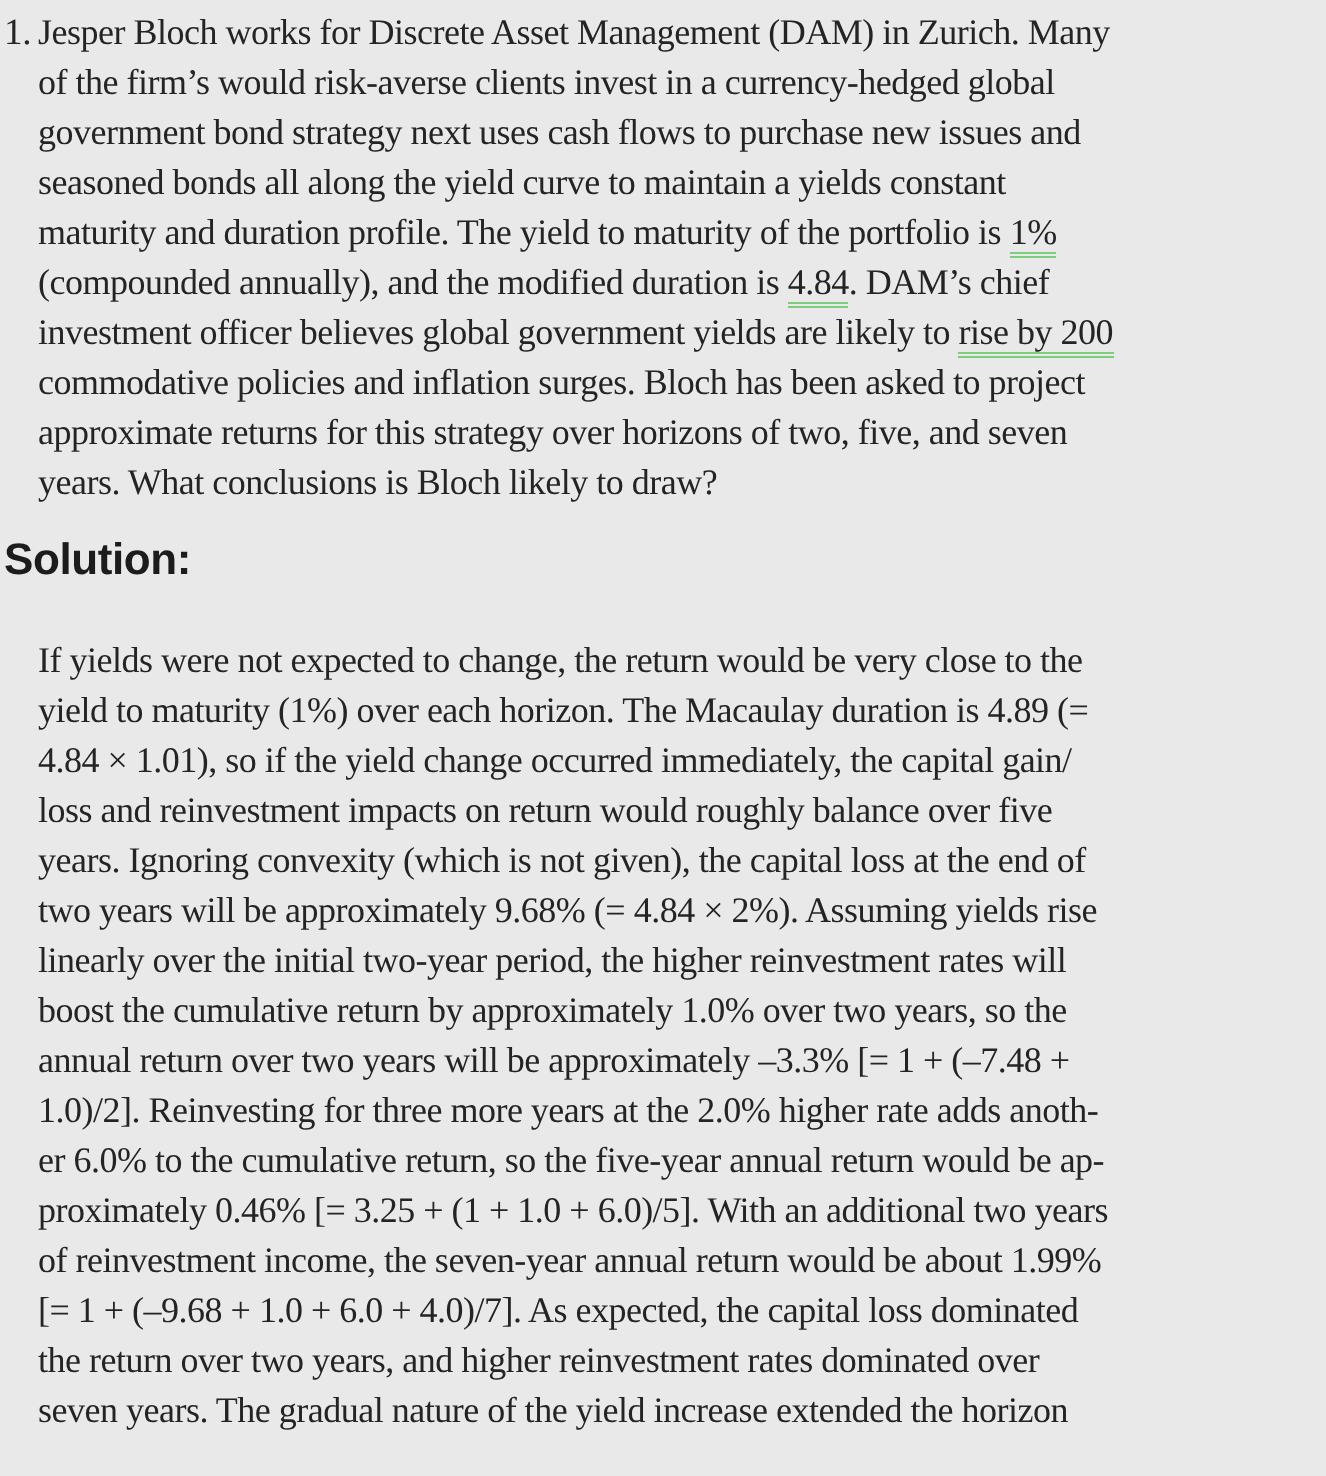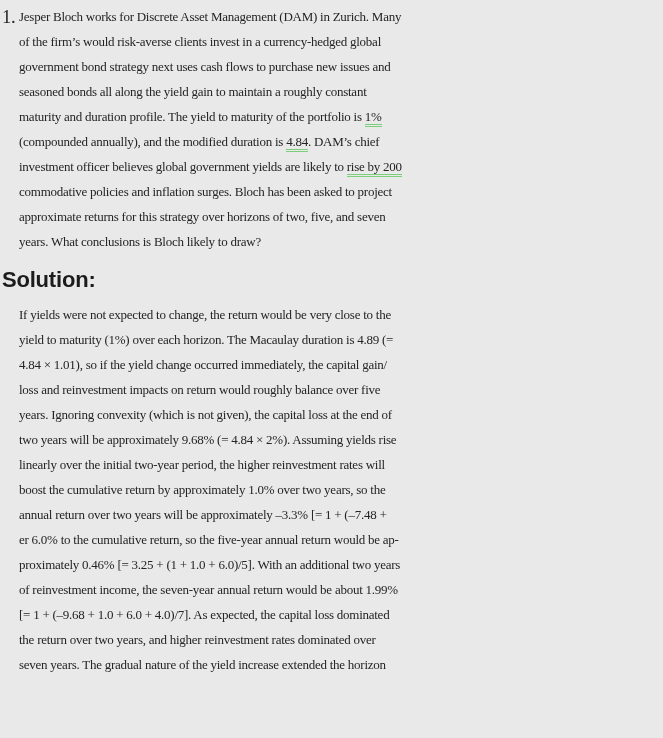--- a/index.html
+++ b/index.html
@@ -13,52 +13,52 @@
   .page { padding: 4px 2px 0 2px; width: 663px; }
   .problem { display: flex; }
   .problem-number {
     flex: 0 0 17px;
     font-size: 18.6px;
     line-height: 25px;
     letter-spacing: -0.2px;
   }
   .text-block { flex: 1 1 auto; min-width: 0; }
   .line {
-    font-size: 13px;
+    font-size: 18px;
     line-height: 25px;
     letter-spacing: -0.25px;
     white-space: nowrap;
   }
   .gu {
     border-bottom: 3px double #7ccd7c;
     padding-bottom: 0px;
   }
   .solution-heading {
     font-family: "Liberation Sans", sans-serif;
     font-weight: 700;
     font-size: 22px;
     line-height: 26px;
     color: #1c1c1c;
     letter-spacing: -0.2px;
-    margin: 13px 0 9px 0;
+    margin: 13px 0 25px 0;
   }
   .solution-body { margin-left: 17px; }
 </style>
 </head>
 <body style="background: rgb(233, 233, 233); color: rgb(36, 36, 36);">
 
 <div class="page">
 
   <div class="problem">
     <div class="problem-number">1.</div>
     <div class="text-block">
         <div class="line"><span>Jesper Bloch works for Discrete Asset Management (DAM) in Zurich. Many</span></div>
         <div class="line"><span>of the firm’s would risk-averse clients invest in a currency-hedged global</span></div>
         <div class="line"><span>government bond strategy next uses cash flows to purchase new issues and</span></div>
-        <div class="line"><span>seasoned bonds all along the yield gain to maintain a roughly constant</span></div>
+        <div class="line"><span>seasoned bonds all along the yield curve to maintain a yields constant</span></div>
         <div class="line"><span>maturity and duration profile. The yield to maturity of the portfolio is </span><span class="gu" style="border-bottom-color: rgb(124, 205, 124);">1%</span></div>
         <div class="line"><span>(compounded annually), and the modified duration is </span><span class="gu" style="border-bottom-color: rgb(124, 205, 124);">4.84</span><span>. DAM’s chief</span></div>
         <div class="line"><span>investment officer believes global government yields are likely to </span><span class="gu" style="border-bottom-color: rgb(124, 205, 124);">rise by 200</span></div>
         <div class="line"><span>commodative policies and inflation surges. Bloch has been asked to project</span></div>
         <div class="line"><span>approximate returns for this strategy over horizons of two, five, and seven</span></div>
         <div class="line"><span>years. What conclusions is Bloch likely to draw?</span></div>
       </div>
   </div>
 
   <h2 class="solution-heading" style="color: rgb(28, 28, 28);">Solution:</h2>
@@ -66,20 +66,21 @@
   <div class="text-block solution-body">
       <div class="line"><span>If yields were not expected to change, the return would be very close to the</span></div>
       <div class="line"><span>yield to maturity (1%) over each horizon. The Macaulay duration is 4.89 (=</span></div>
       <div class="line"><span>4.84 × 1.01), so if the yield change occurred immediately, the capital gain/</span></div>
       <div class="line"><span>loss and reinvestment impacts on return would roughly balance over five</span></div>
       <div class="line"><span>years. Ignoring convexity (which is not given), the capital loss at the end of</span></div>
       <div class="line"><span>two years will be approximately 9.68% (= 4.84 × 2%). Assuming yields rise</span></div>
       <div class="line"><span>linearly over the initial two-year period, the higher reinvestment rates will</span></div>
       <div class="line"><span>boost the cumulative return by approximately 1.0% over two years, so the</span></div>
       <div class="line"><span>annual return over two years will be approximately –3.3% [= 1 + (–7.48 +</span></div>
+      <div class="line"><span>1.0)/2]. Reinvesting for three more years at the 2.0% higher rate adds anoth-</span></div>
       <div class="line"><span>er 6.0% to the cumulative return, so the five-year annual return would be ap-</span></div>
       <div class="line"><span>proximately 0.46% [= 3.25 + (1 + 1.0 + 6.0)/5]. With an additional two years</span></div>
       <div class="line"><span>of reinvestment income, the seven-year annual return would be about 1.99%</span></div>
       <div class="line"><span>[= 1 + (–9.68 + 1.0 + 6.0 + 4.0)/7]. As expected, the capital loss dominated</span></div>
       <div class="line"><span>the return over two years, and higher reinvestment rates dominated over</span></div>
       <div class="line"><span>seven years. The gradual nature of the yield increase extended the horizon</span></div>
     </div>
 
 </div>
 

